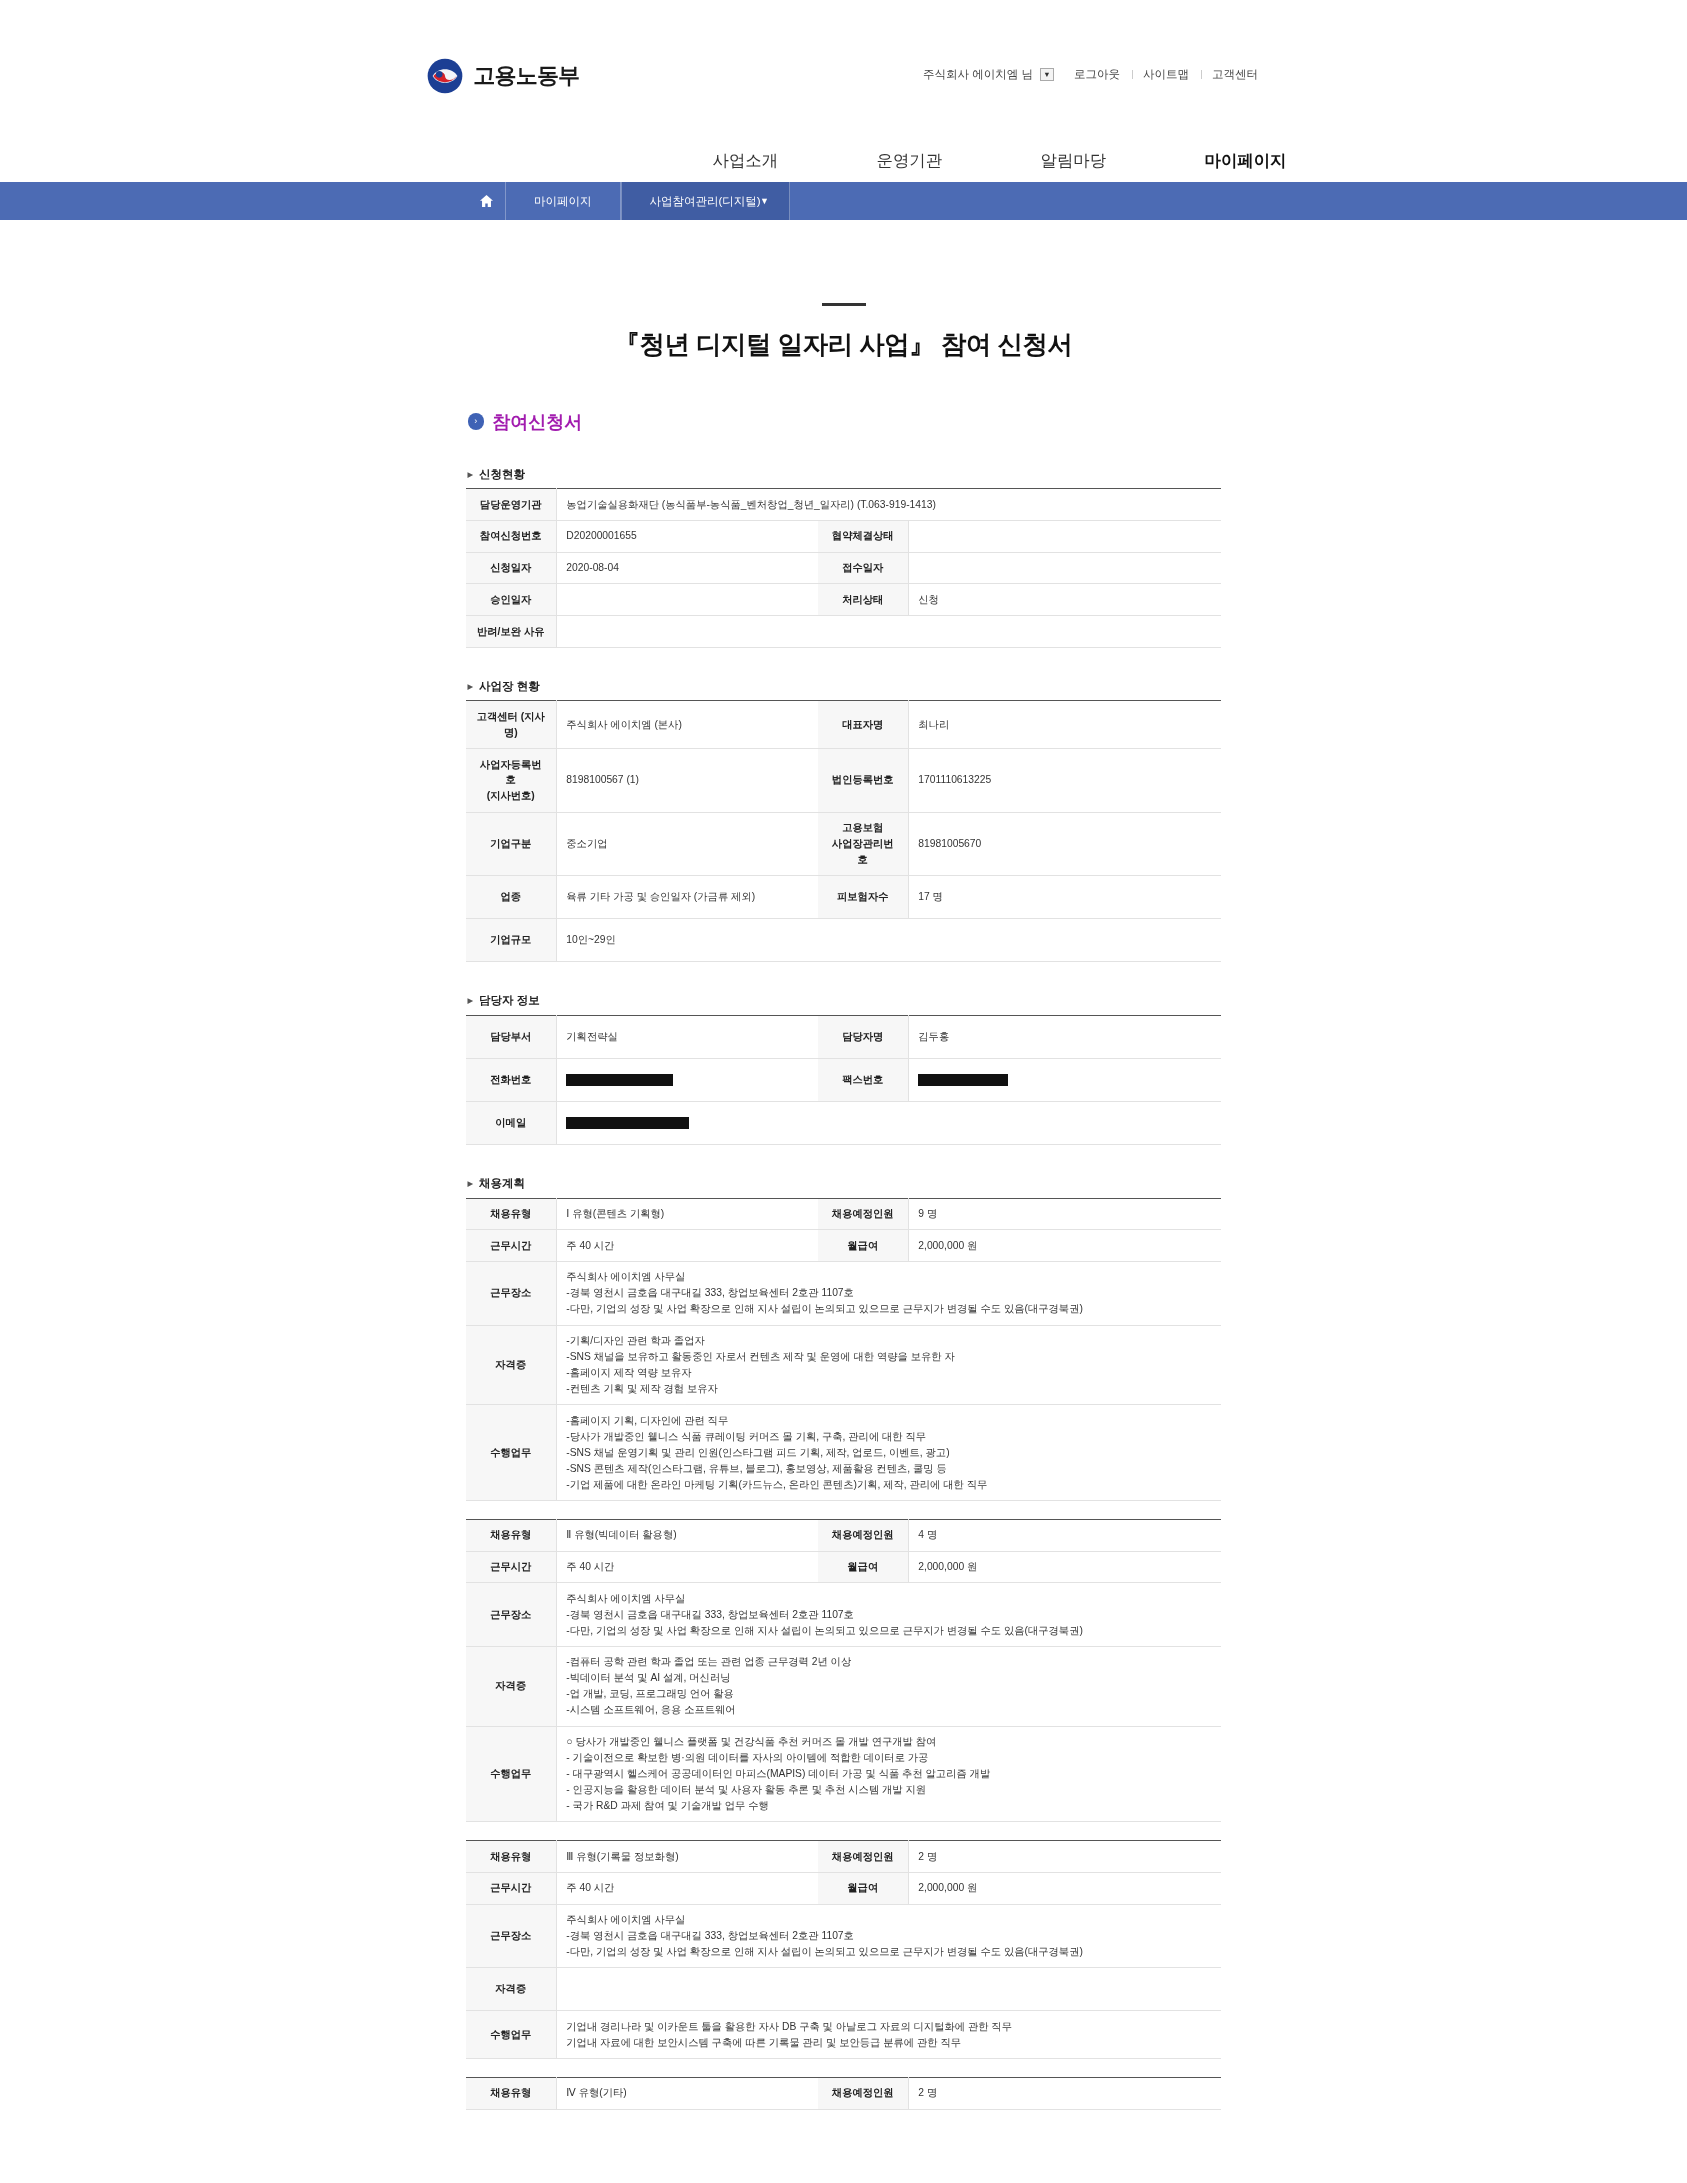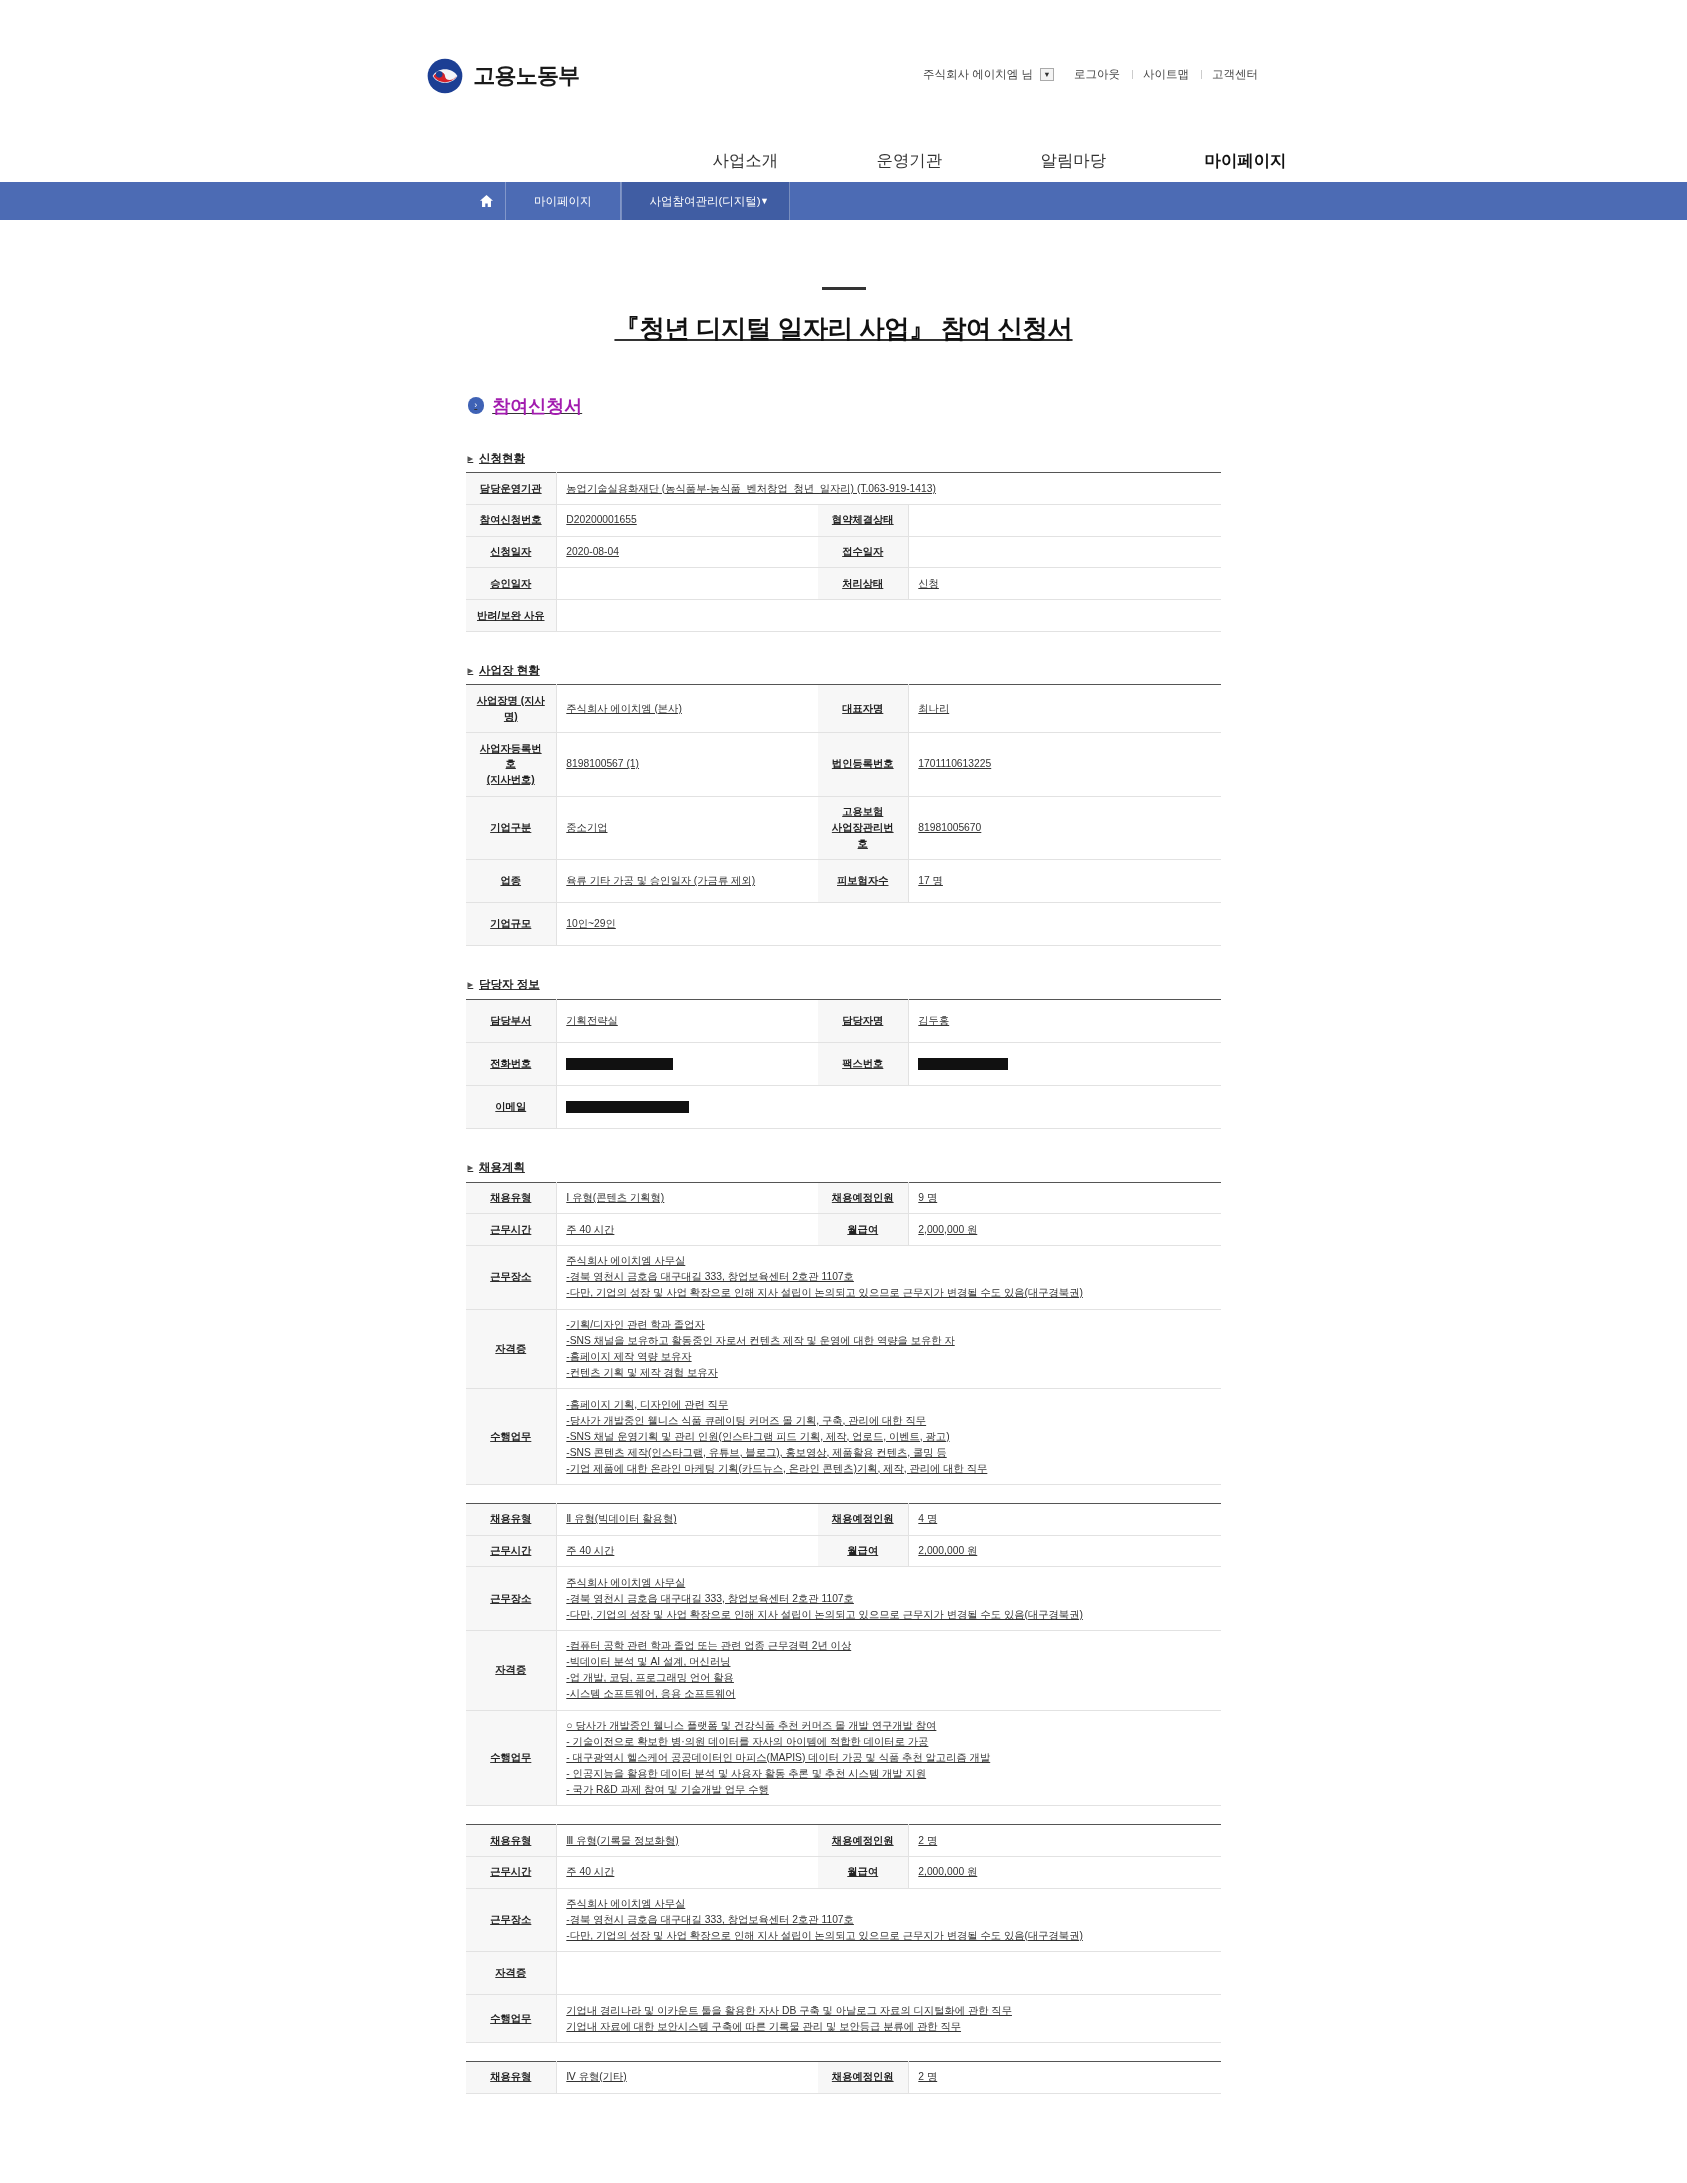--- a/index.html
+++ b/index.html
@@ -97,23 +97,22 @@
     padding-right: 28px;
   }
   .bb-crumb.sel .chev {
     position: absolute; right: 19.7px; top: 50%; transform: translateY(-50%);
     font-size: 9px;
   }
 
   
   .page {
     width: 755px;
-    margin: 0 auto;
+    margin: 16px auto;
     padding: 67px 0 66px 0;
-    text-decoration: underline;
   }
   .title-rule {
     width: 44px; height: 3.3px; background: #333;
     margin: 0 auto 21.3px auto;
   }
   h1.page-title {
     text-align: center;
     font-size: 25.4px;
     font-weight: bold;
     color: #111;
@@ -276,21 +275,21 @@
   </div>
   <table class="form">
     <colgroup>
         <col style="width:90px">
         <col style="width:262px">
         <col style="width:90px">
         <col>
       </colgroup>
     <tbody>
       <tr>
-        <td class="th tall">사업장명 (지사명)</td>
+        <td class="th tall">고객센터 (지사명)</td>
         <td>주식회사 에이치엠 (본사)</td>
         <td class="th">대표자명</td>
         <td>최나리</td>
       </tr>
       <tr>
         <td class="th tall ml" style="white-space:pre-line">사업자등록번호
 (지사번호)</td>
         <td>8198100567 (1)</td>
         <td class="th">법인등록번호</td>
         <td>1701110613225</td>

